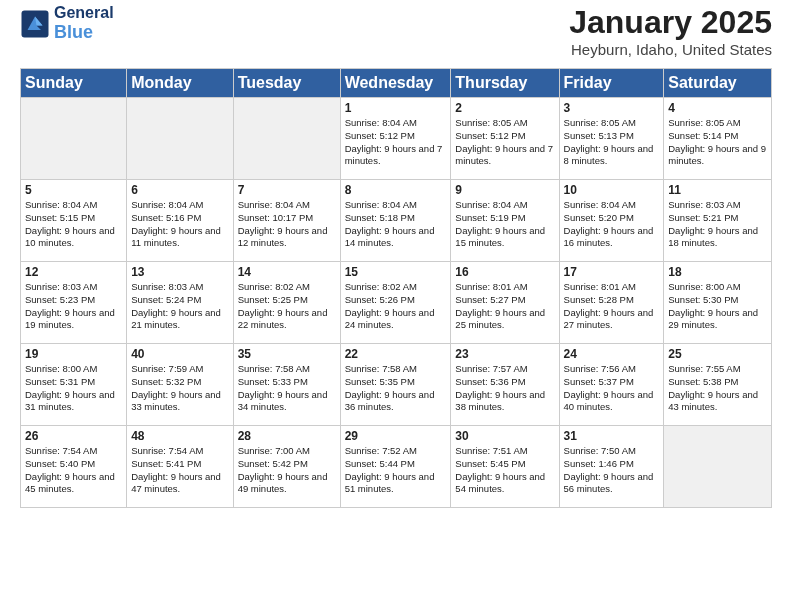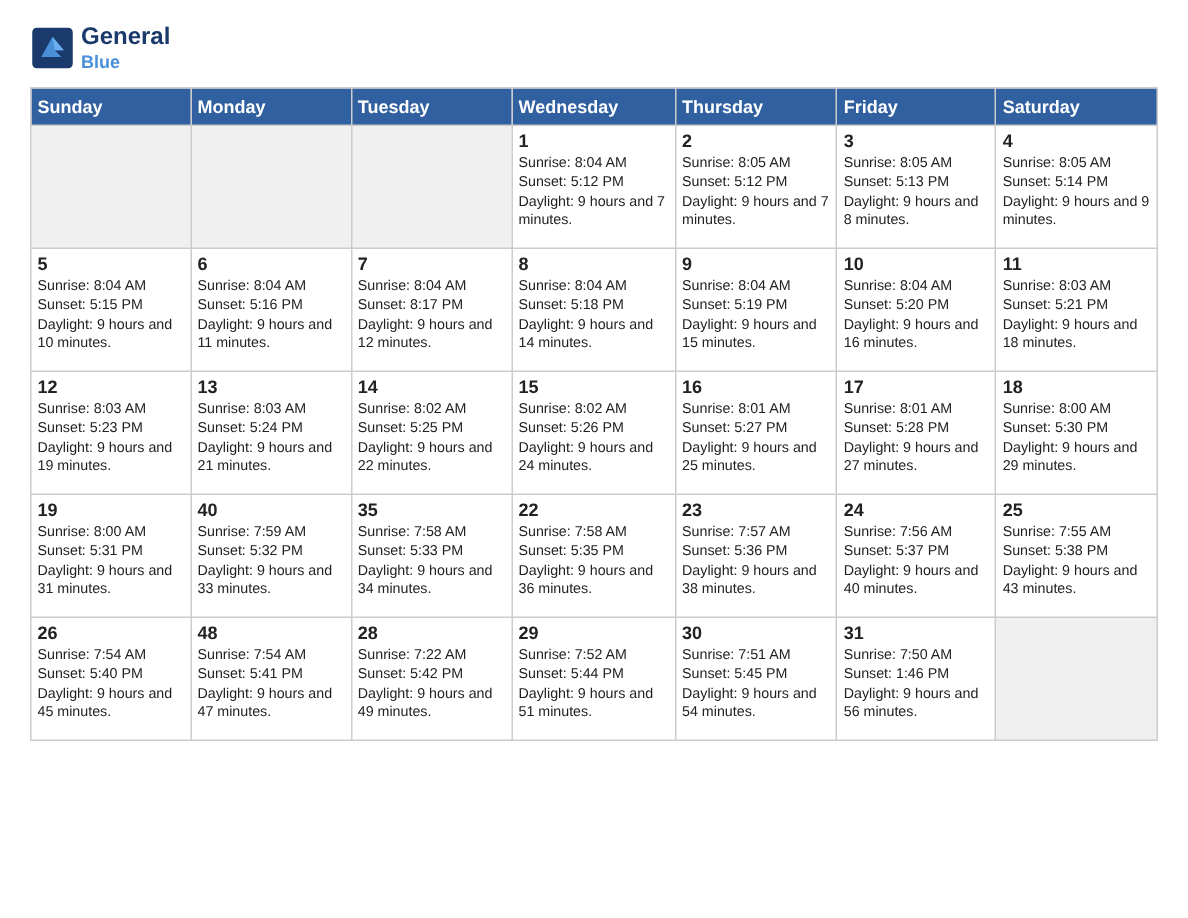--- a/index.html
+++ b/index.html
@@ -5,21 +5,21 @@
     * { box-sizing: border-box; margin: 0; padding: 0; }
     body {
       font-family: Arial, sans-serif;
       background: #fff;
       width: 792px;
       height: 612px;
       overflow: hidden;
     }
     .container {
       width: 792px;
-      padding: 16px 20px 10px 20px;
+      padding: 4px 20px 10px 20px;
     }
     .header-row {
       display: flex;
       justify-content: space-between;
       align-items: flex-start;
       margin-bottom: 10px;
     }
     .logo {
       display: flex;
       align-items: center;
@@ -41,21 +41,21 @@
       font-size: 15px;
       color: #444;
     }
     .calendar {
       width: 100%;
       border-collapse: collapse;
     }
     .calendar th {
       background: #3060a0;
       color: #fff;
-      font-size: 12px;
+      font-size: 16px;
       font-weight: bold;
       padding: 5px 4px;
       text-align: left;
       border: 1px solid #ccc;
     }
     .calendar td {
       border: 1px solid #ccc;
       vertical-align: top;
       padding: 3px 4px;
       width: 113px;
@@ -84,22 +84,26 @@
 <div class="container">
   <div class="header-row">
     <div class="logo">
       <svg class="logo-icon" viewBox="0 0 40 40">
         <rect x="2" y="2" width="36" height="36" rx="4" fill="#1a3a6b"></rect>
         <polygon points="10,28 20,10 30,22 22,22 28,28" fill="#4a90d9"></polygon>
         <polygon points="20,10 30,22 22,22" fill="#6ab0f0"></polygon>
       </svg>
       <div>
         <div style="font-size:16px;font-weight:bold;color:#1a3a6b;">General</div>
-        <div style="font-size:12px;font-weight:bold;color:#4a90d9;">Blue</div>
+        <div style="font-size:18px;font-weight:bold;color:#4a90d9;">Blue</div>
       </div>
+    </div>
+    <div class="title-block">
+      <div class="month-title">January 2025</div>
+      <div class="location">Heyburn, Idaho, United States</div>
     </div>
   </div>
 
   <table class="calendar">
     <thead>
       <tr>
       <th>Sunday</th>
           <th>Monday</th>
           <th>Tuesday</th>
           <th>Wednesday</th>
@@ -153,21 +157,21 @@
           <td>
             <div class="day-num">6</div>
             <div class="day-info">Sunrise: 8:04 AM
 Sunset: 5:16 PM
 Daylight: 9 hours
 and 11 minutes.</div>
           </td>
           <td>
             <div class="day-num">7</div>
             <div class="day-info">Sunrise: 8:04 AM
-Sunset: 8:17 PM
+Sunset: 10:17 PM
 Daylight: 9 hours
 and 12 minutes.</div>
           </td>
           <td>
             <div class="day-num">8</div>
             <div class="day-info">Sunrise: 8:04 AM
 Sunset: 5:18 PM
 Daylight: 9 hours
 and 14 minutes.</div>
           </td>
@@ -305,21 +309,21 @@
           </td>
           <td>
             <div class="day-num">48</div>
             <div class="day-info">Sunrise: 7:54 AM
 Sunset: 5:41 PM
 Daylight: 9 hours
 and 47 minutes.</div>
           </td>
           <td>
             <div class="day-num">28</div>
-            <div class="day-info">Sunrise: 7:22 AM
+            <div class="day-info">Sunrise: 7:00 AM
 Sunset: 5:42 PM
 Daylight: 9 hours
 and 49 minutes.</div>
           </td>
           <td>
             <div class="day-num">29</div>
             <div class="day-info">Sunrise: 7:52 AM
 Sunset: 5:44 PM
 Daylight: 9 hours
 and 51 minutes.</div>

